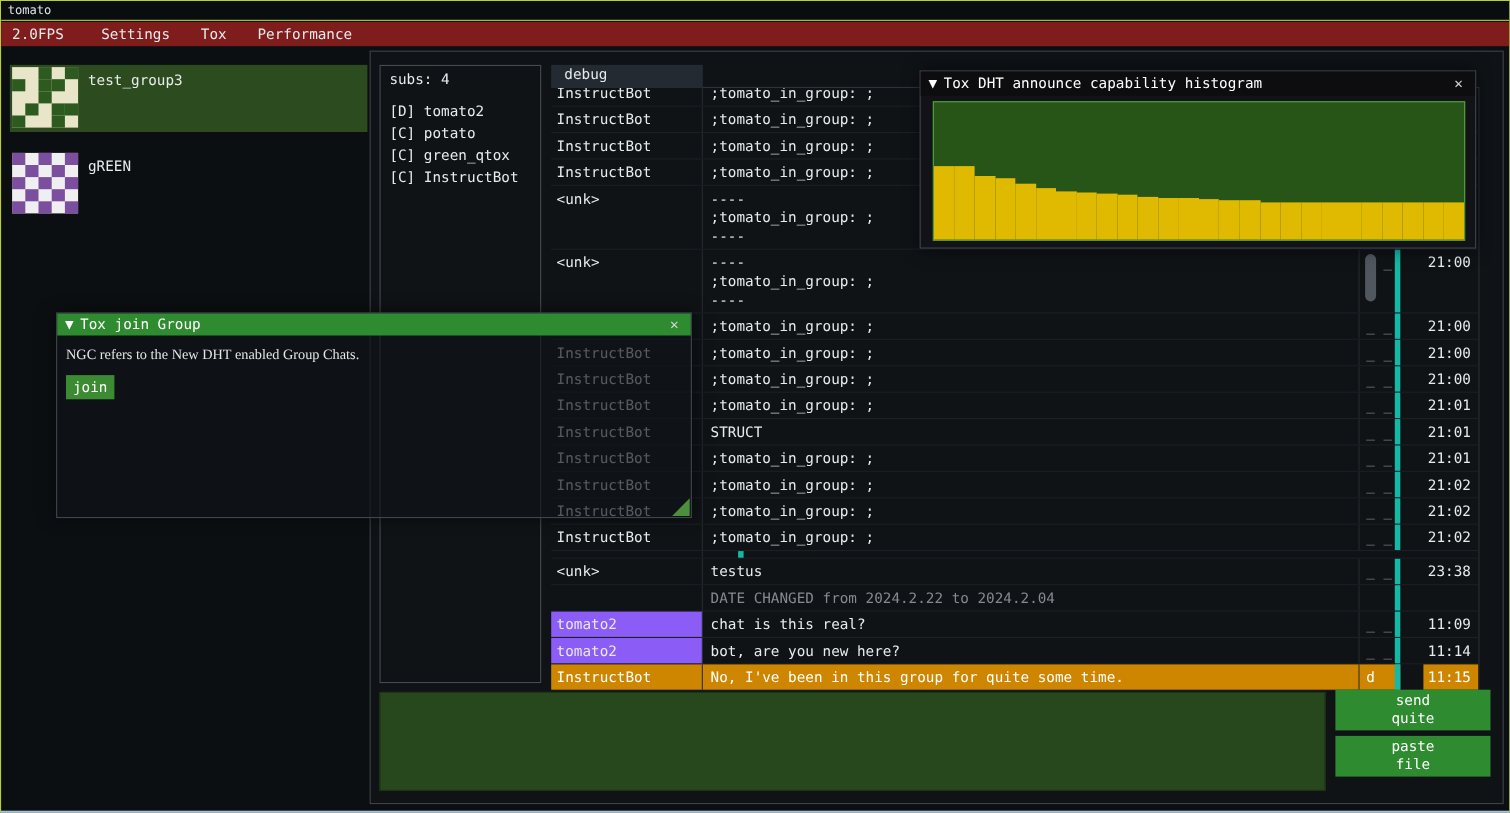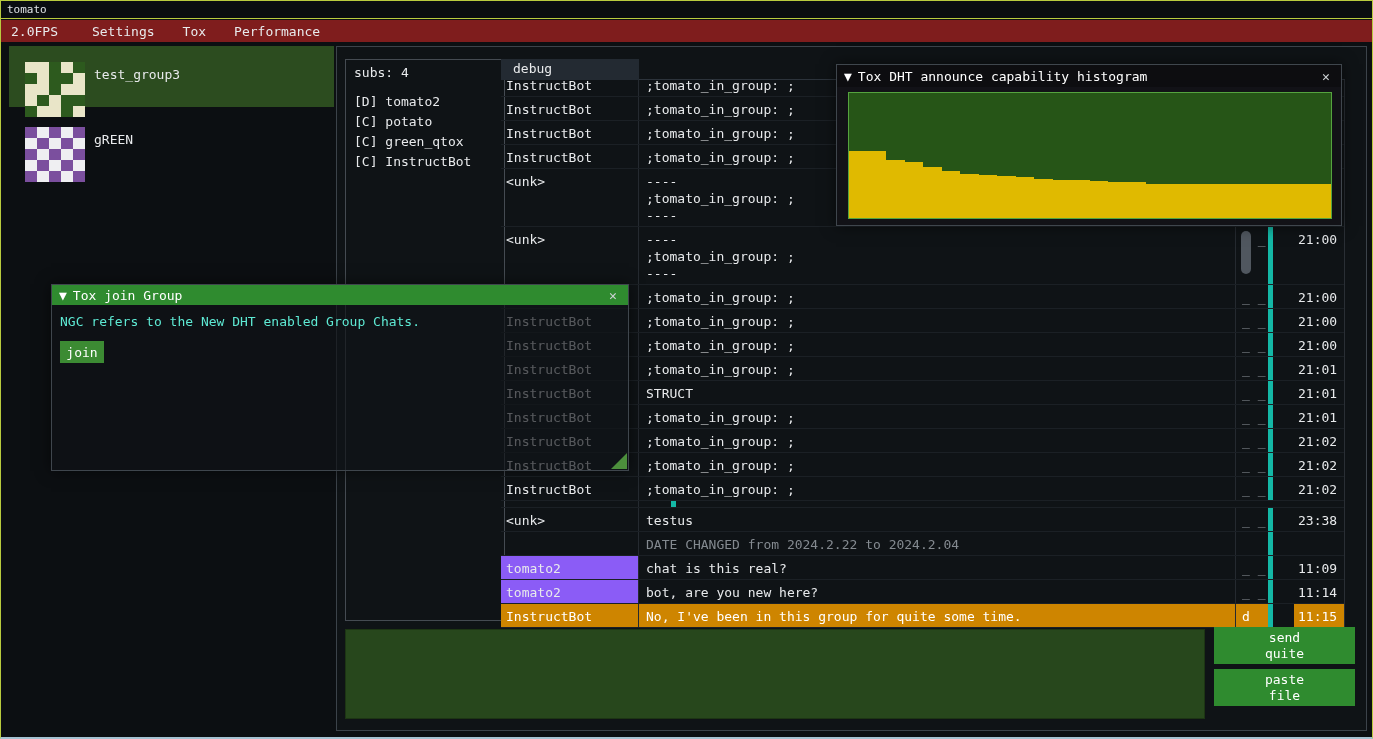--- a/index.html
+++ b/index.html
@@ -11,29 +11,29 @@
 
   .titlebar { position:absolute; left:0; top:0; width:100%; height:18px; background:#0a0d10;
               border-bottom:1px solid #b9cb3e; font-size:11px; padding:2px 6px; color:#dfe3e6; }
 
   .menubar { position:absolute; left:0; top:19px; width:100%; height:22px; background:#7f1d1d;
              display:flex; align-items:center; padding:0 10px; }
   .fps { margin-right:20px; }
   .mi  { padding:0 14px; cursor:default; }
 
   .sidebar { position:absolute; left:0; top:41px; width:335px; bottom:0; }
-  .group-item { display:flex; gap:9px; width:325px; margin:4px 0 0 8px; height:61px; padding:16px; }
+  .group-item { display:flex; gap:9px; width:325px; margin:17px 0 0 8px; height:61px; padding:2px; }
   .group-item.selected { background:#2c4c1f; }
   .avatar { width:60px; height:55px; display:grid; flex:none; }
   .group-name { margin-top:5px; }
 
   .main { position:absolute; left:335px; top:45px; width:1031px; height:685px;
           background:#0f1316; border:1px solid #3c434a; }
 
-  .subs { position:absolute; left:8px; top:12px; width:160px; height:562px;
+  .subs { position:absolute; left:8px; top:12px; width:147px; height:562px;
           border:1px solid #454b52; padding:6px 8px; }
   .subs-h { margin-bottom:12px; line-height:14px; }
   .member { line-height:20px; white-space:nowrap; }
 
   .tabbar { position:absolute; left:164px; top:12px; width:844px; height:21px; border-bottom:1px solid #2c333b; }
   .tab { position:absolute; left:0; top:0; width:138px; height:21px; background:#232a32; padding:2px 0 0 12px; }
 
   .msgs { position:absolute; left:164px; top:33px; width:844px; height:548px; overflow:hidden;
           border-right:1px solid #2a2f35; }
   .mlist { margin-top:-7px; }
@@ -57,21 +57,21 @@
   .send { top:580px; } .paste { top:622px; }
 
   .floatwin { position:absolute; border:1px solid #3f464d; box-shadow:0 0 14px rgba(0,0,0,.55); }
   .wtitle { height:20px; display:flex; align-items:center; padding:0 7px; color:#fff; gap:6px; }
   .wtitle .tt { flex:1; white-space:nowrap; overflow:hidden; }
   .wclose { width:16px; text-align:center; color:#cfd3d6; cursor:pointer; flex:none; }
 
   .wjoin { left:50px; top:283px; width:578px; height:187px; z-index:10; background:rgba(16,19,23,0.68); }
   .wjoin .wtitle { background:#2f8b2f; }
   .wjoin .wbody { padding:7px 8px; }
-  .jdesc { color:#5eead4; line-height:20px; white-space:nowrap; }
+  .jdesc { color:#e5e5e5; line-height:20px; white-space:nowrap;font-family:Liberation Serif, serif; }
   .jfields { margin-top:7px; }
   .jbtn { margin-top:2px; width:44px; height:22px; background:#3c8b33; color:#fff; border:none; font:inherit; cursor:pointer; }
   .grip { position:absolute; right:1px; bottom:1px; width:0; height:0;
           border-left:16px solid transparent; border-bottom:16px solid #4c8f3c; }
 
   .whist { left:835px; top:63px; width:506px; height:162px; z-index:20; background:#121217; }
   .whist .wtitle { background:#0d0d10; height:22px; }
   .plot { position:absolute; left:11px; top:27px; width:484px; height:127px;
           background:#265517; border:1px solid #55a33f; display:flex; align-items:flex-end; overflow:hidden; }
   .bar { flex:none; }

